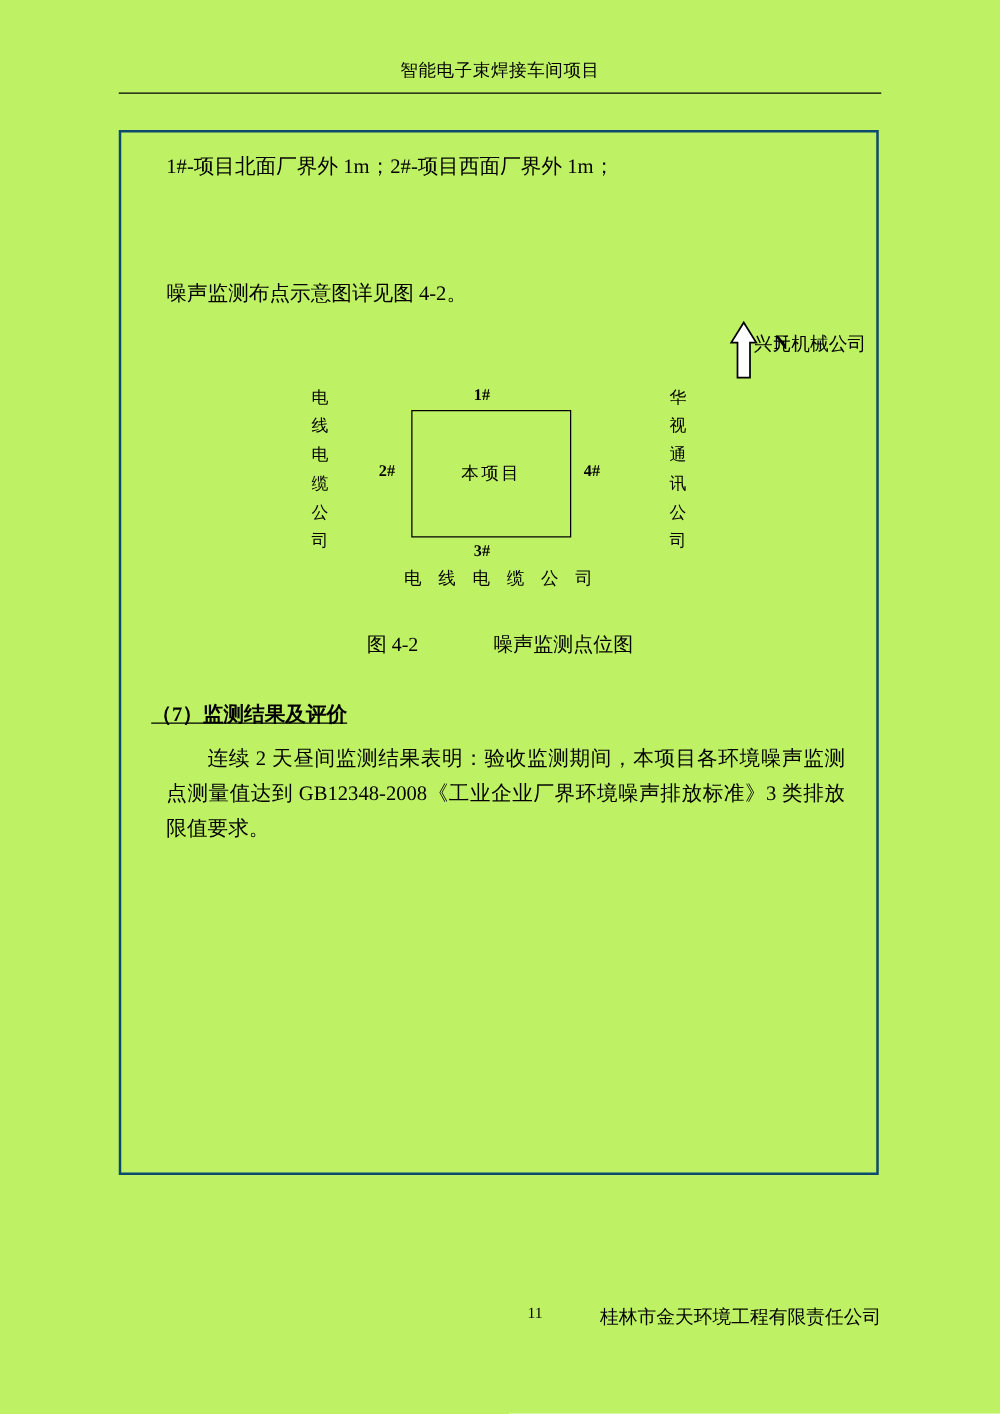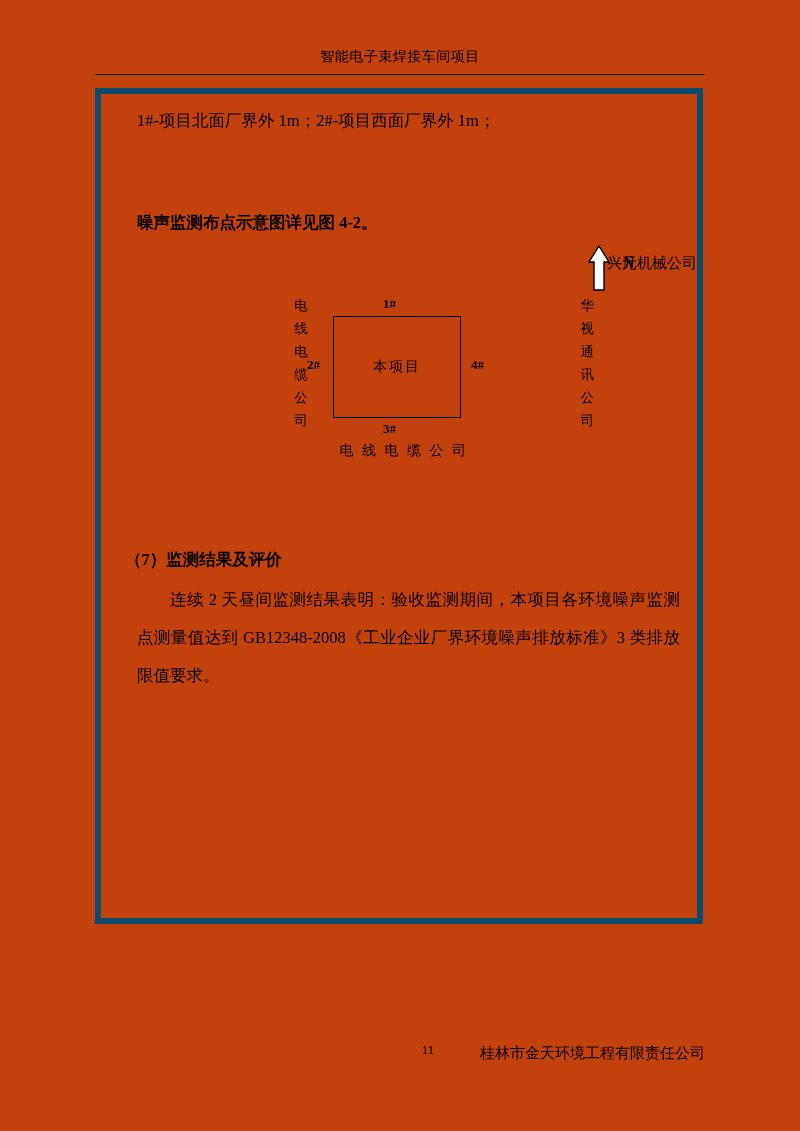--- a/index.html
+++ b/index.html
@@ -14,21 +14,21 @@
     font-family: "Liberation Serif", serif;
     color: #000000;
     overflow: hidden;
   }
 
   .page {
     position: absolute;
     left: 0; top: 0;
     width: 800px;
     height: 1131px;
-    background: #c2410c;
+    background: #bef264;
   }
 
   
   .header {
     position: absolute;
     left: 95px;
     top: 48px;
     width: 610px;
     text-align: center;
     font-size: 14px;
@@ -40,39 +40,39 @@
     top: 74px;
     width: 610px;
     height: 0;
     border-top: 1px solid #000000;
   }
 
   
   .frame {
     position: absolute;
     left: 95px;
-    top: 88px;
+    top: 104px;
     width: 608px;
     height: 836px;
-    border: 6px solid #0c4a6e;
+    border: 2px solid #0c4a6e;
     box-sizing: border-box;
   }
 
   .body-text {
     position: absolute;
     left: 36px;
     width: 540px;
     font-size: 16.5px;
     line-height: 38px;
     text-align: justify;
   }
 
   .line1 { top: 8px; }
   .line2 { top: 46px; }
-  .line3 { top: 110px; font-weight: bold; }
+  .line3 { top: 110px; }
 
   
   .diagram {
     position: absolute;
     left: 10px;
     top: 150px;
     width: 586px;
     height: 300px;
   }
   .d-title {
@@ -130,60 +130,61 @@
   .pt-2 { left: 196px; top: 113px; }
   .pt-3 { left: 272px; top: 177px; }
   .pt-4 { left: 360px; top: 113px; }
 
   .vert-label {
     position: absolute;
     width: 22px;
     font-size: 13.5px;
     line-height: 23px;
     text-align: center;
-    margin-left: 41px;
   }
   .vl-left { left: 138px; top: 50px; }
   .vl-right { left: 420px; top: 50px; text-align: right; }
 
   .bottom-label {
     position: absolute;
     left: 0;
     top: 198px;
     width: 586px;
     text-align: center;
     font-size: 14px;
     letter-spacing: 2.5px;
+    font-family: Liberation Mono, monospace;
   }
 
   .fig-caption {
     position: absolute;
     left: 0;
     top: 250px;
     width: 586px;
     text-align: center;
     font-size: 16px;
   }
   .fig-caption .gap { display: inline-block; width: 60px; }
 
   .section-head {
     position: absolute;
     left: 24px;
     top: 455px;
     font-size: 16.5px;
     font-weight: bold;
+    text-decoration: underline;
   }
 
   .para {
     position: absolute;
     left: 36px;
     top: 487px;
     width: 543px;
     font-size: 16.5px;
-    line-height: 38px;
+    line-height: 28px;
     text-align: justify;
     text-indent: 2em;
   }
 
   
   .footer-page {
     position: absolute;
     left: 0;
     top: 1043px;
     width: 800px;
@@ -229,20 +230,23 @@
         <div class="center-box-label">本项目</div>
       </div>
 
       <div class="pt pt-1">1#</div>
       <div class="pt pt-2">2#</div>
       <div class="pt pt-3">3#</div>
       <div class="pt pt-4">4#</div>
 
       <div class="bottom-label">电 线 电 缆 公 司</div>
 
+      <div class="fig-caption">
+        <span>图 4-2</span><span class="gap"></span><span>噪声监测点位图</span>
+      </div>
     </div>
 
     <div class="section-head">（7）监测结果及评价</div>
     <div class="para">连续 2 天昼间监测结果表明：验收监测期间，本项目各环境噪声监测点测量值达到 GB12348-2008《工业企业厂界环境噪声排放标准》3 类排放限值要求。</div>
 
   </div>
 
   <div class="footer-page">11</div>
   <div class="footer-company">桂林市金天环境工程有限责任公司</div>
 

